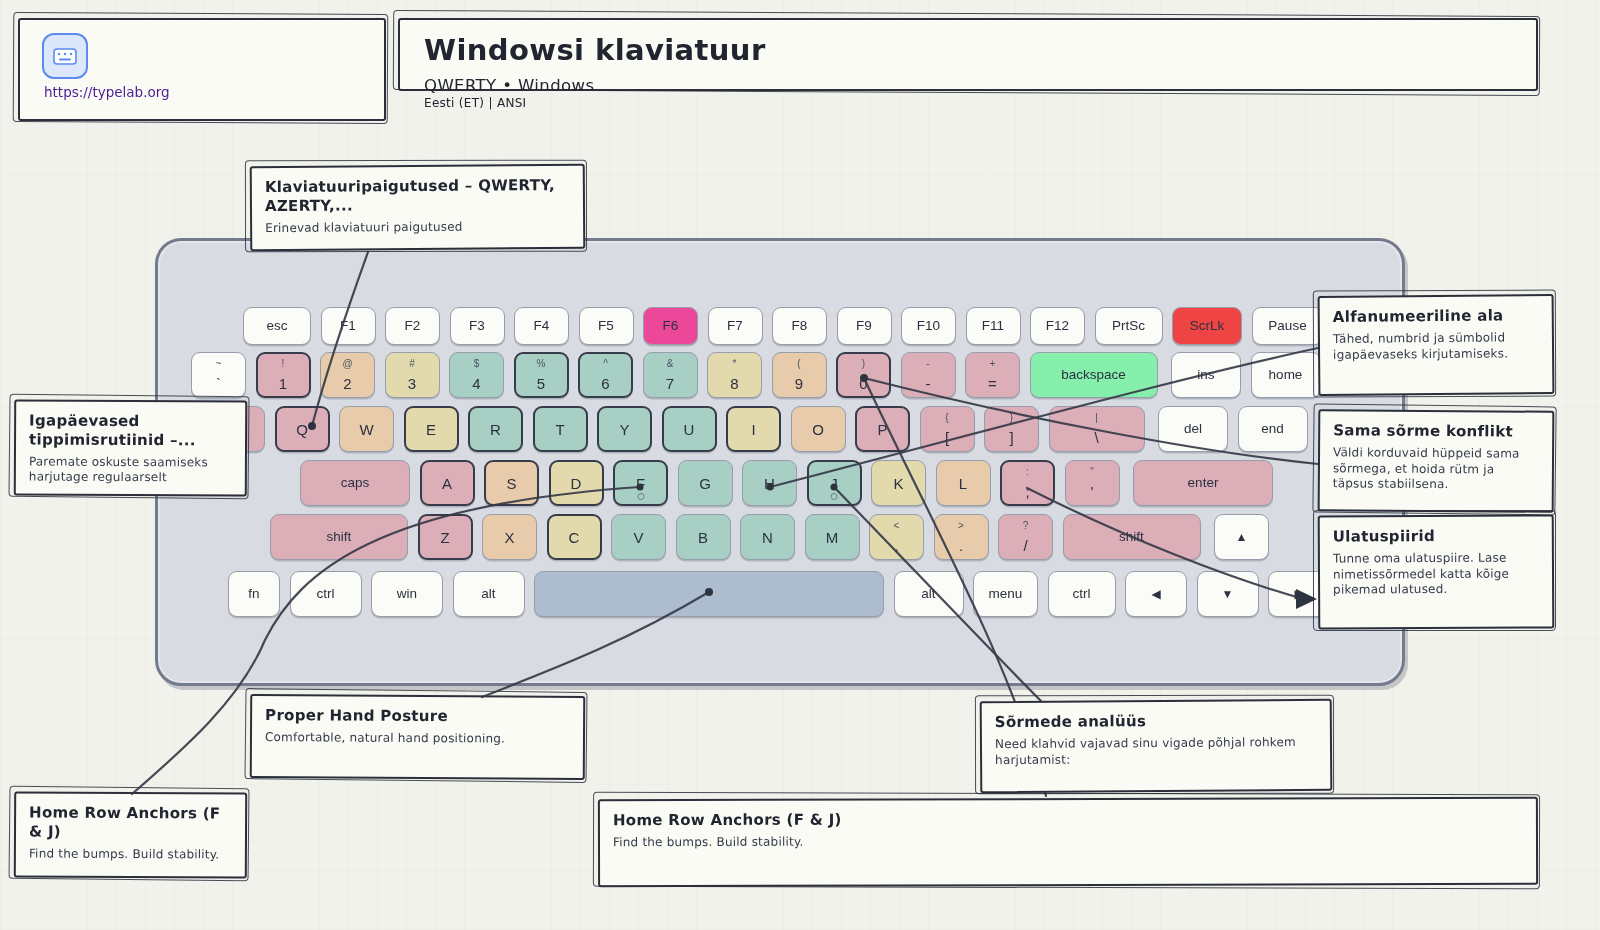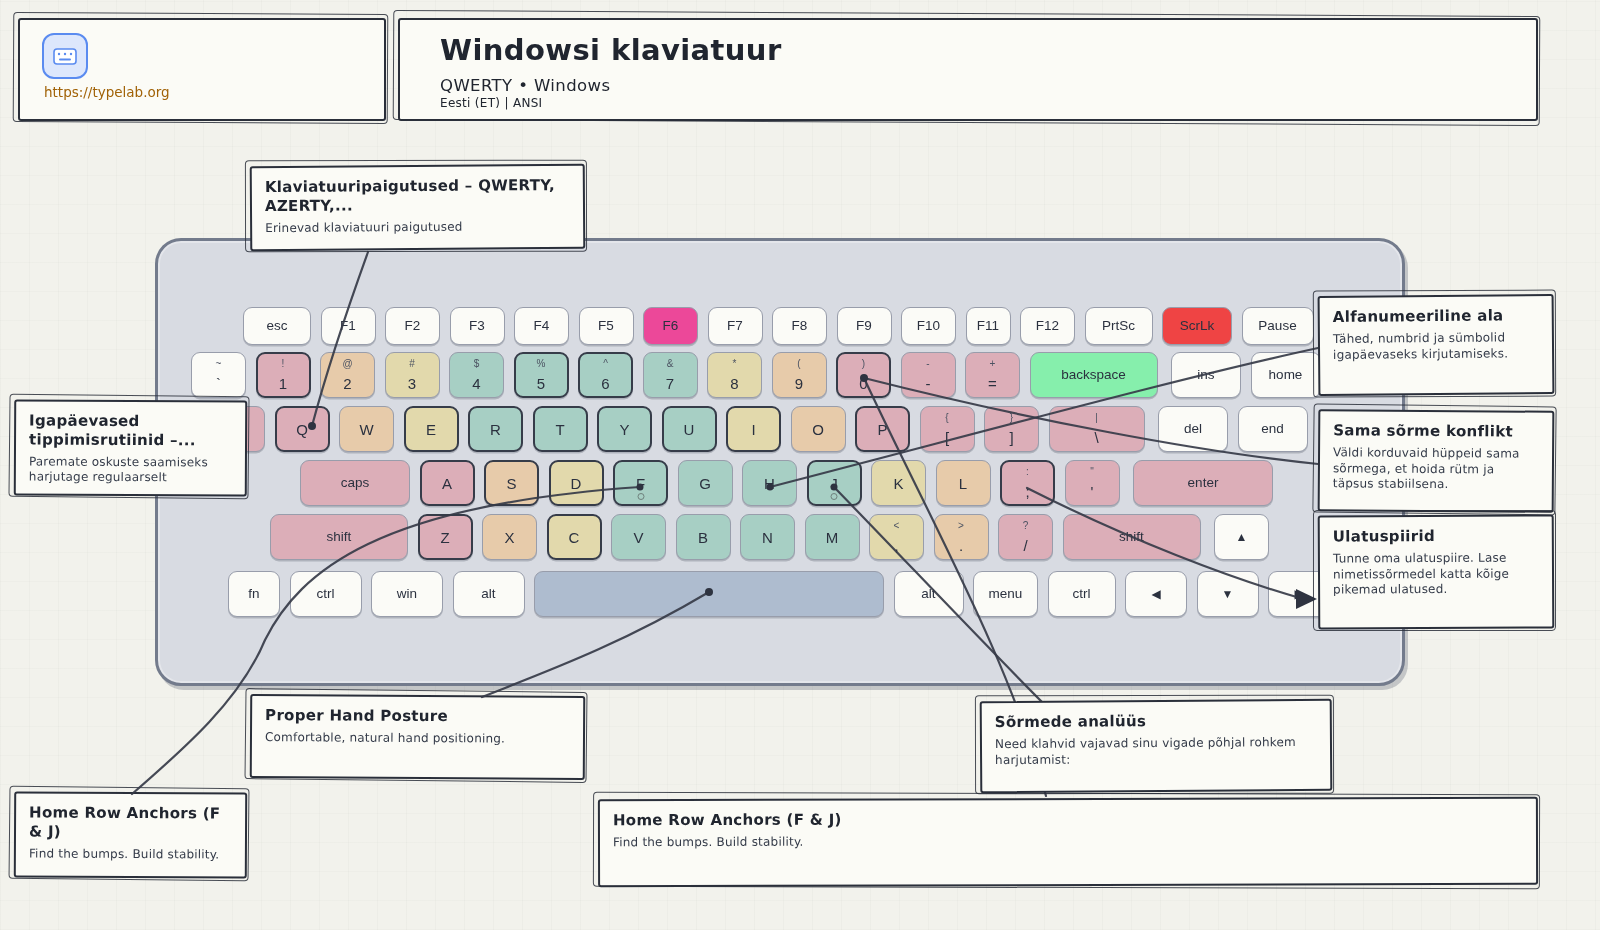--- a/index.html
+++ b/index.html
@@ -19,22 +19,22 @@
     content:"";position:absolute;inset:-7px -4px -4px -7px;border:1.6px solid rgba(42,47,58,.85);
     border-radius:4px;transform:rotate(.3deg);pointer-events:none;
   }
   
   .logo-card{left:18px;top:18px;width:368px;height:103px}
   .logo-row{display:flex;align-items:center;gap:15px;margin:13px 0 0 22px}
   .logo-icon{width:46px;height:46px;border-radius:12px;background:#dde7fc;border:2.5px solid #5a8bf0;
     display:flex;align-items:center;justify-content:center;box-sizing:border-box}
   .brand{font-size:27px;font-weight:bold;letter-spacing:.5px}
   .brand .blue{color:#2f6bff}
-  .brand-url{margin:5px 0 0 24px;font-size:13.5px;color:#a16207}
-  .title-card{left:398px;top:18px;width:1140px;height:103px;padding:13px 0 0 40px}
+  .brand-url{margin:5px 0 0 24px;font-size:13.5px;color:#4c1d95}
+  .title-card{left:398px;top:18px;width:1140px;height:73px;padding:13px 0 0 24px}
   .page-title{font-size:29px;font-weight:bold;letter-spacing:.4px}
   .subtitle1{margin-top:9px;font-size:16.5px;font-weight:normal;letter-spacing:.4px}
   .subtitle2{margin-top:1px;font-size:12px;letter-spacing:.3px}
   
   .kb-slab{position:absolute;left:155px;top:238px;width:1250px;height:448px;background:#d8dbe2;
     border:3px solid #737b8c;border-radius:26px;z-index:1;box-sizing:border-box;
     box-shadow:inset 0 0 0 2px rgba(255,255,255,.3), 3px 4px 0 0 rgba(90,97,112,.3)}
   .kb-row{position:absolute;display:flex;gap:9.5px;height:46px;z-index:2}
   .key{position:relative;height:100%;border-radius:9px;border:1.5px solid #989dab;background:#fbfbf7;
     display:flex;flex-direction:column;align-items:center;justify-content:center;
@@ -96,21 +96,21 @@
       </div>
       <div class="key" style="width: 55px; background: rgb(251, 251, 247);">
         <span class="main long">F8</span>
       </div>
       <div class="key" style="width: 55px; background: rgb(251, 251, 247);">
         <span class="main long">F9</span>
       </div>
       <div class="key" style="width: 55px; background: rgb(251, 251, 247);">
         <span class="main long">F10</span>
       </div>
-      <div class="key" style="width: 45px; background: rgb(251, 251, 247);">
+      <div class="key" style="width: 55px; background: rgb(251, 251, 247);">
         <span class="main long">F11</span>
       </div>
       <div class="key" style="width: 55px; background: rgb(251, 251, 247);">
         <span class="main long">F12</span>
       </div>
       <div class="key" style="width: 68px; background: rgb(251, 251, 247);">
         <span class="main long">PrtSc</span>
       </div>
       <div class="key" style="width: 70px; background: #ef4444;">
         <span class="main long">ScrLk</span>

